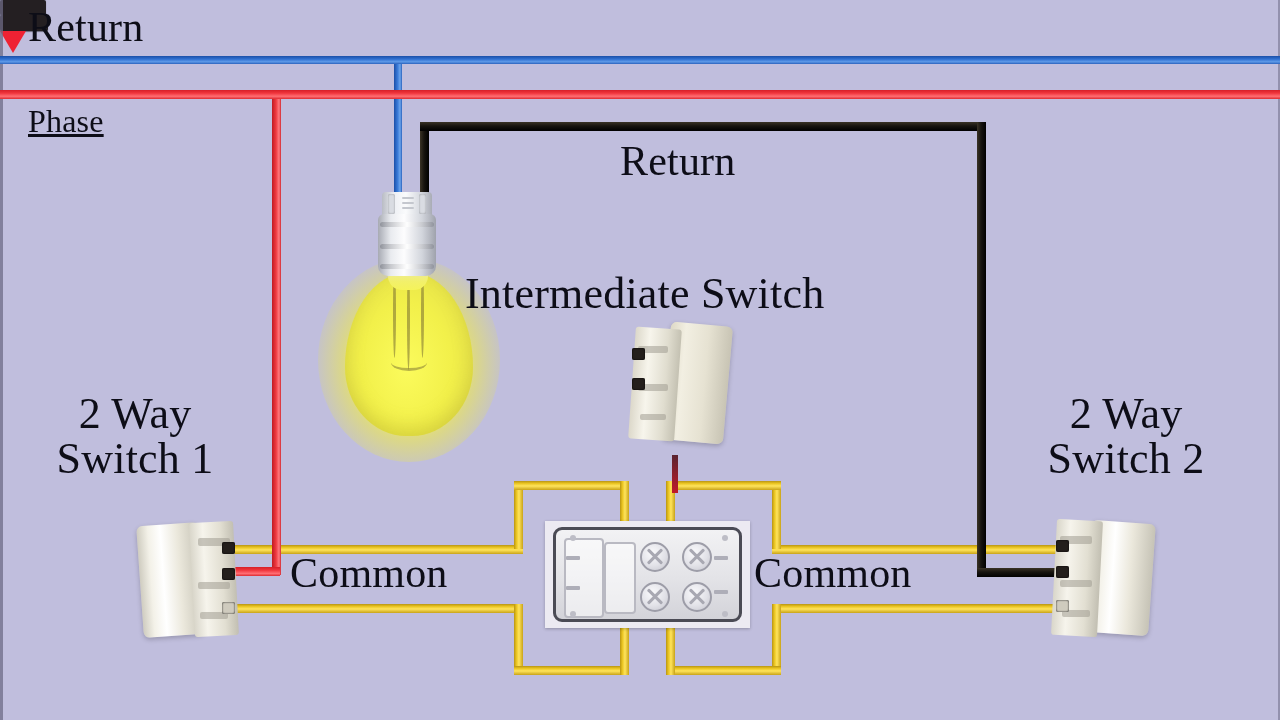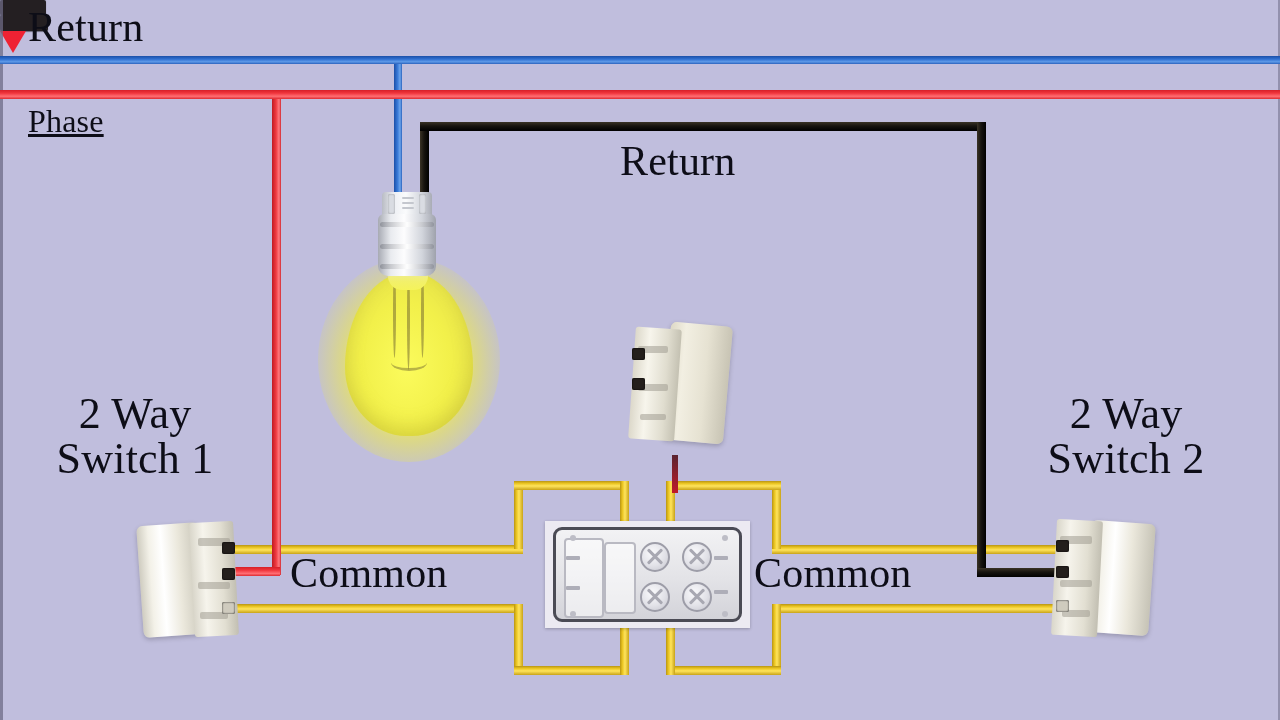--- a/index.html
+++ b/index.html
@@ -384,20 +384,21 @@
       <div class="screw" style="left:84px;  top:12px;"></div>
       <div class="screw" style="left:126px; top:12px;"></div>
       <div class="screw" style="left:84px;  top:52px;"></div>
       <div class="screw" style="left:126px; top:52px;"></div>
     </div>
   </div>
 
   <div class="lbl lbl-neutral">Return</div>
   <div class="lbl lbl-phase">Phase</div>
   <div class="lbl lbl-return">Return</div>
+  <div class="lbl lbl-inter">Intermediate Switch</div>
   <div class="lbl lbl-sw1">2 Way
 Switch 1</div>
   <div class="lbl lbl-sw2">2 Way
 Switch 2</div>
   <div class="lbl lbl-com-l">Common</div>
   <div class="lbl lbl-com-r">Common</div>
 
 </div>
 
 </body></html>

